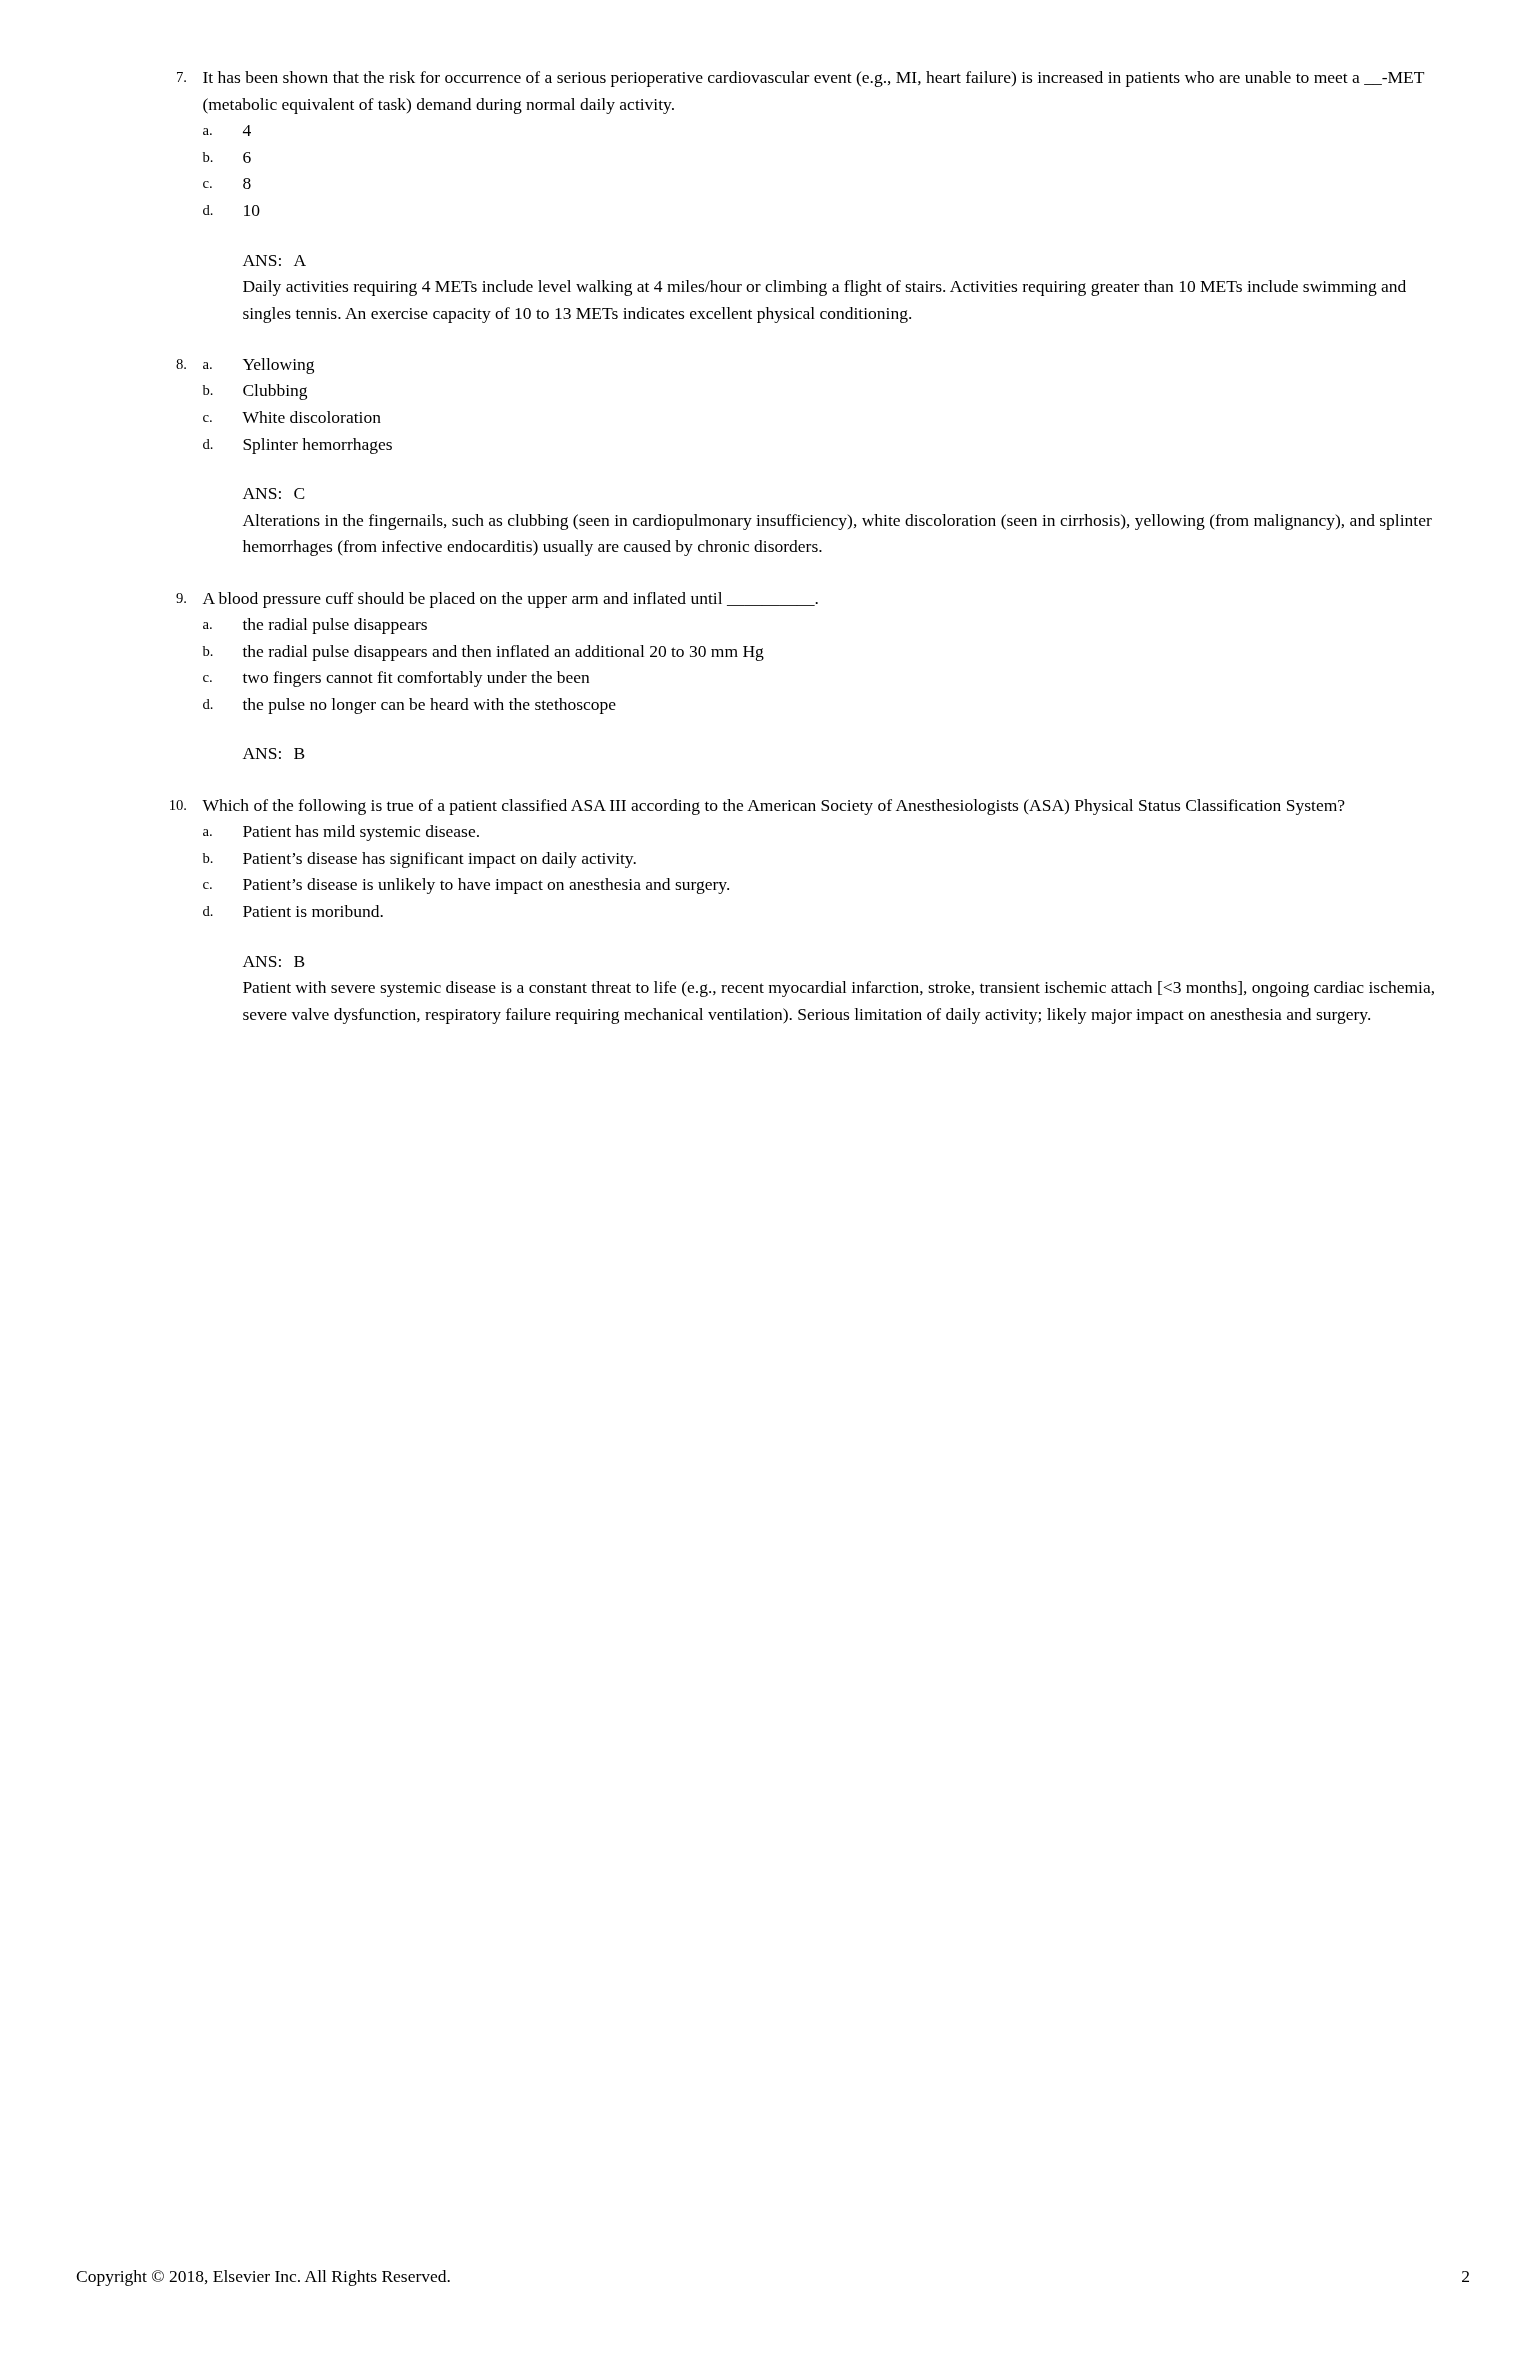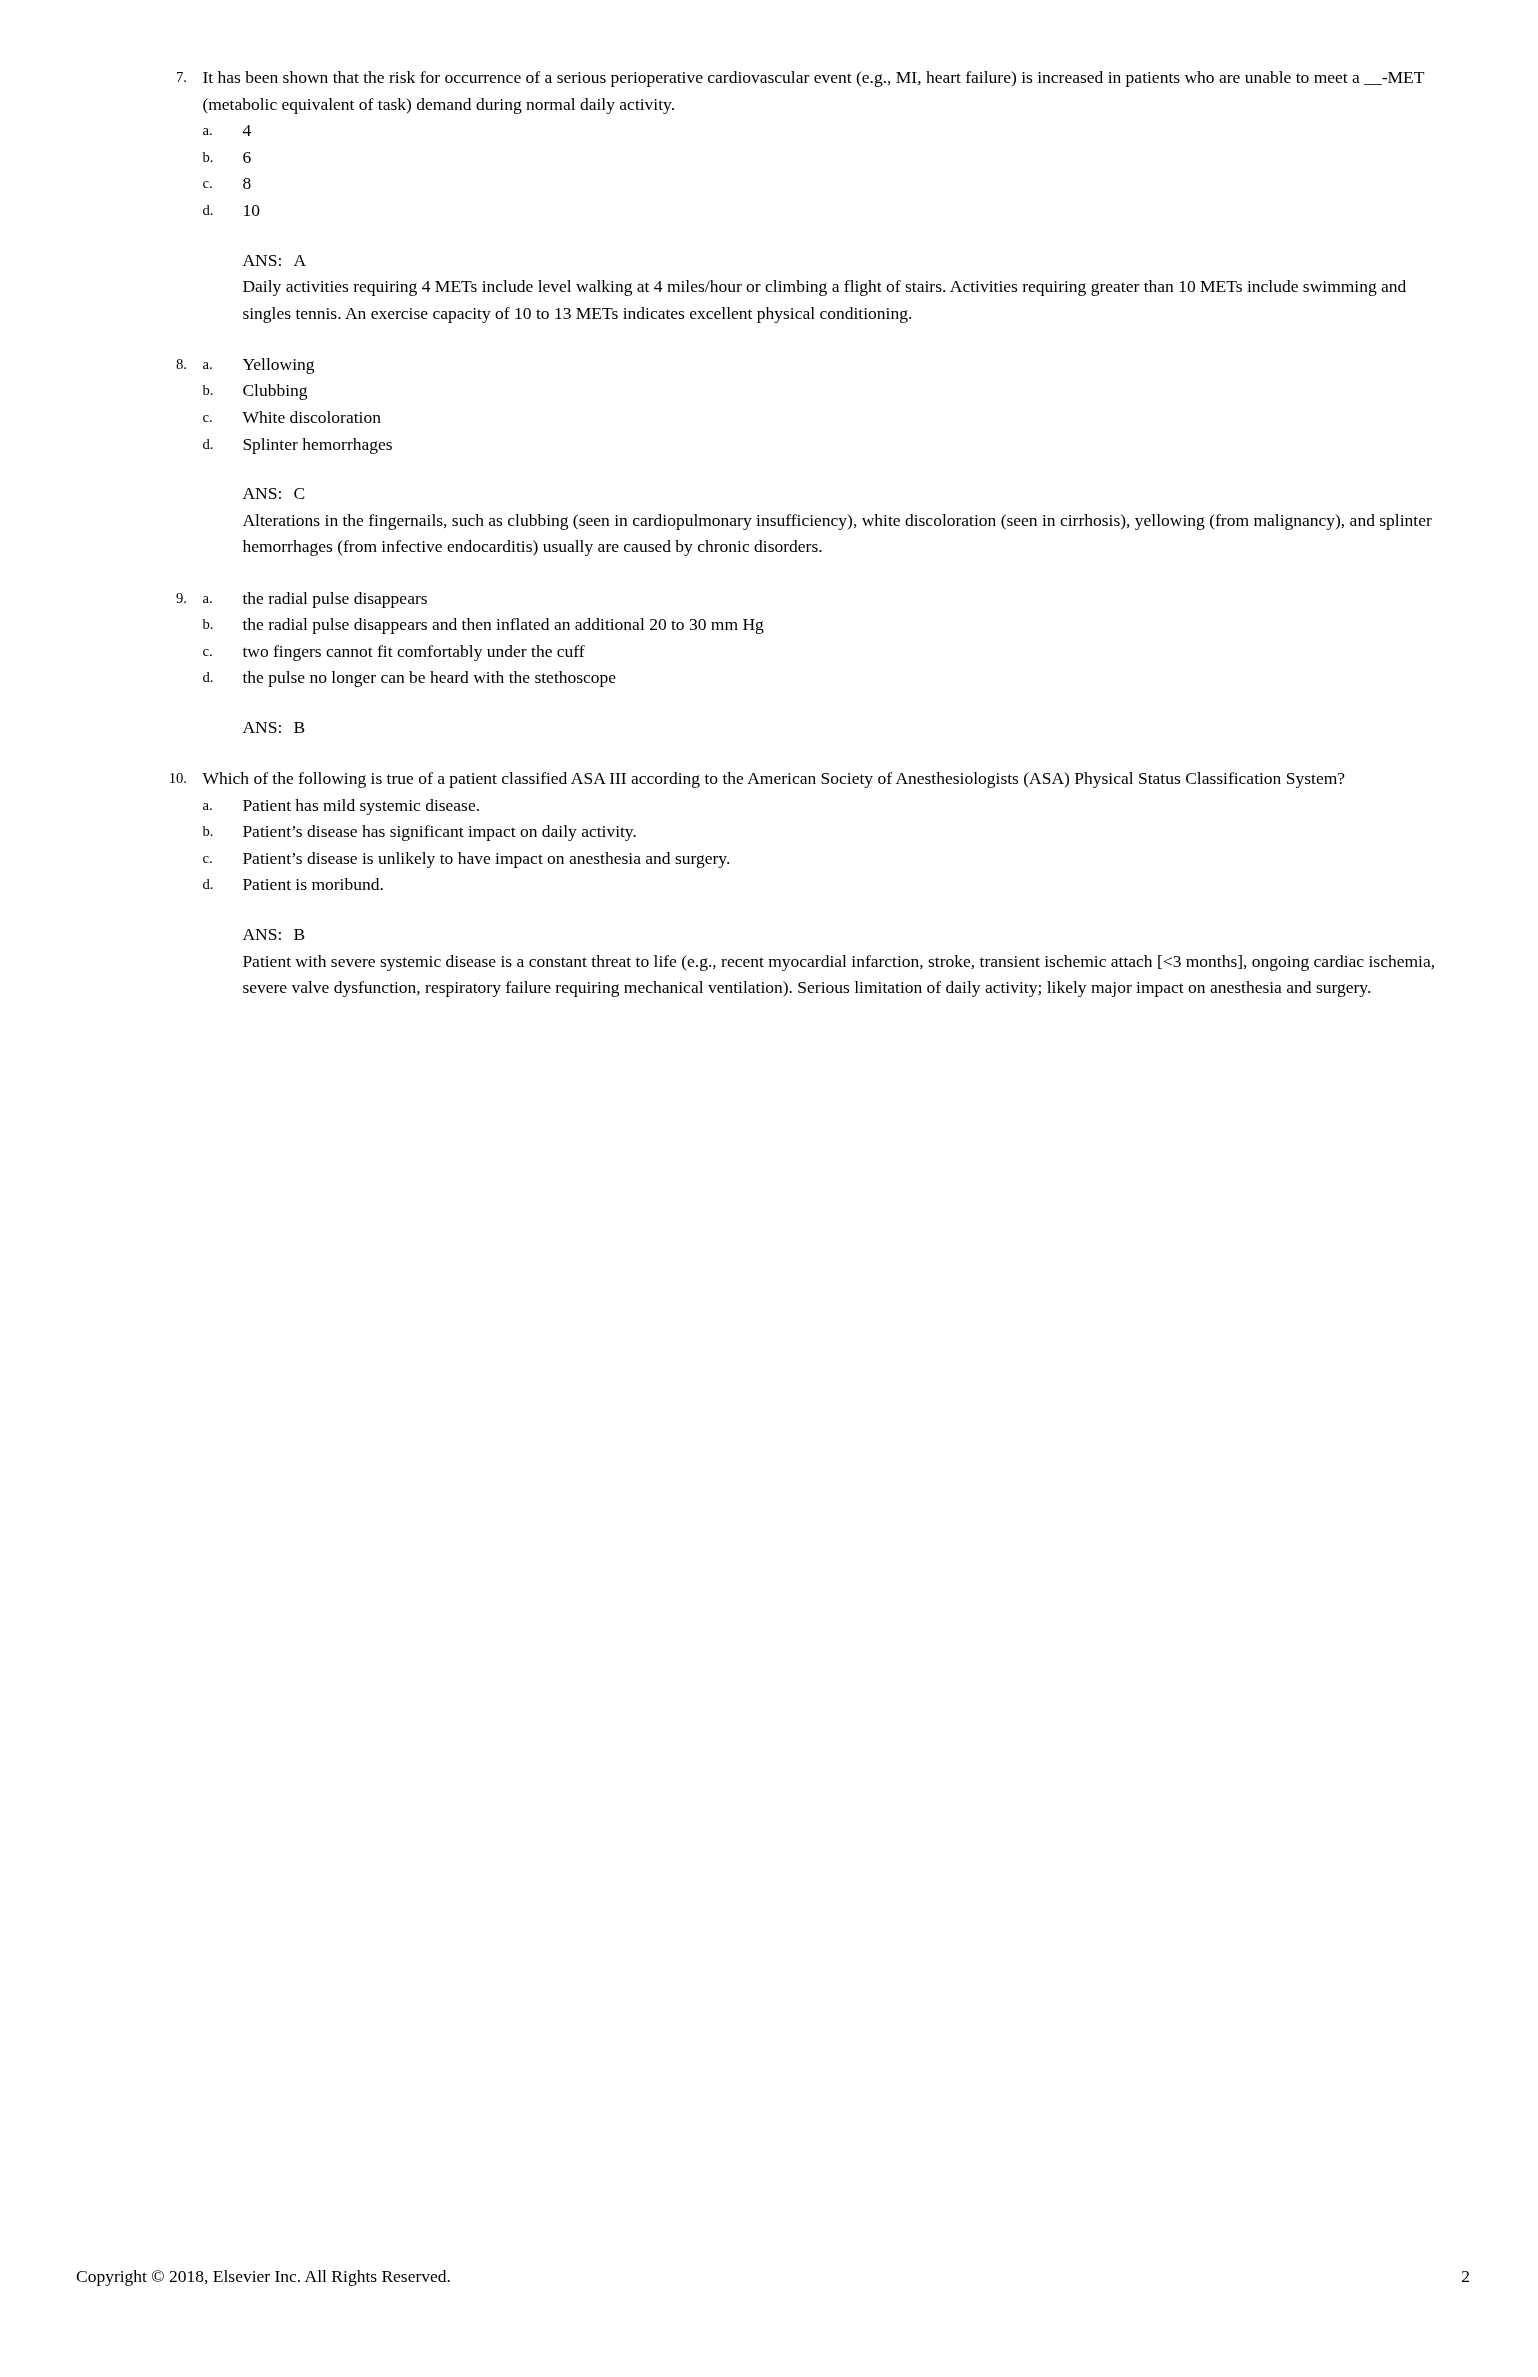--- a/index.html
+++ b/index.html
@@ -159,32 +159,33 @@
             <p class="rationale">Alterations in the fingernails, such as clubbing (seen in cardiopulmonary insufficiency), white discoloration (seen in cirrhosis), yellowing (from malignancy), and splinter hemorrhages (from infective endocarditis) usually are caused by chronic disorders.</p>
           </div>
         </div>
       </div>
     </section>
 
     <section class="question-block">
       <div class="question">
         <div class="q-num">9.</div>
         <div class="q-body">
+          <p class="q-text">A blood pressure cuff should be placed on the upper arm and inflated until __________.</p>
           <div class="options">
             <div class="opt">
               <span class="opt-letter">a.</span>
               <span class="opt-text">the radial pulse disappears</span>
             </div>
             <div class="opt">
               <span class="opt-letter">b.</span>
               <span class="opt-text">the radial pulse disappears and then inflated an additional 20 to 30 mm Hg</span>
             </div>
             <div class="opt">
               <span class="opt-letter">c.</span>
-              <span class="opt-text">two fingers cannot fit comfortably under the cuff</span>
+              <span class="opt-text">two fingers cannot fit comfortably under the been</span>
             </div>
             <div class="opt">
               <span class="opt-letter">d.</span>
               <span class="opt-text">the pulse no longer can be heard with the stethoscope</span>
             </div>
           </div>
           <div class="answer-block">
             <div class="answer-line">
               <span class="answer-label">ANS:</span>
               <span class="answer-value">B</span>

